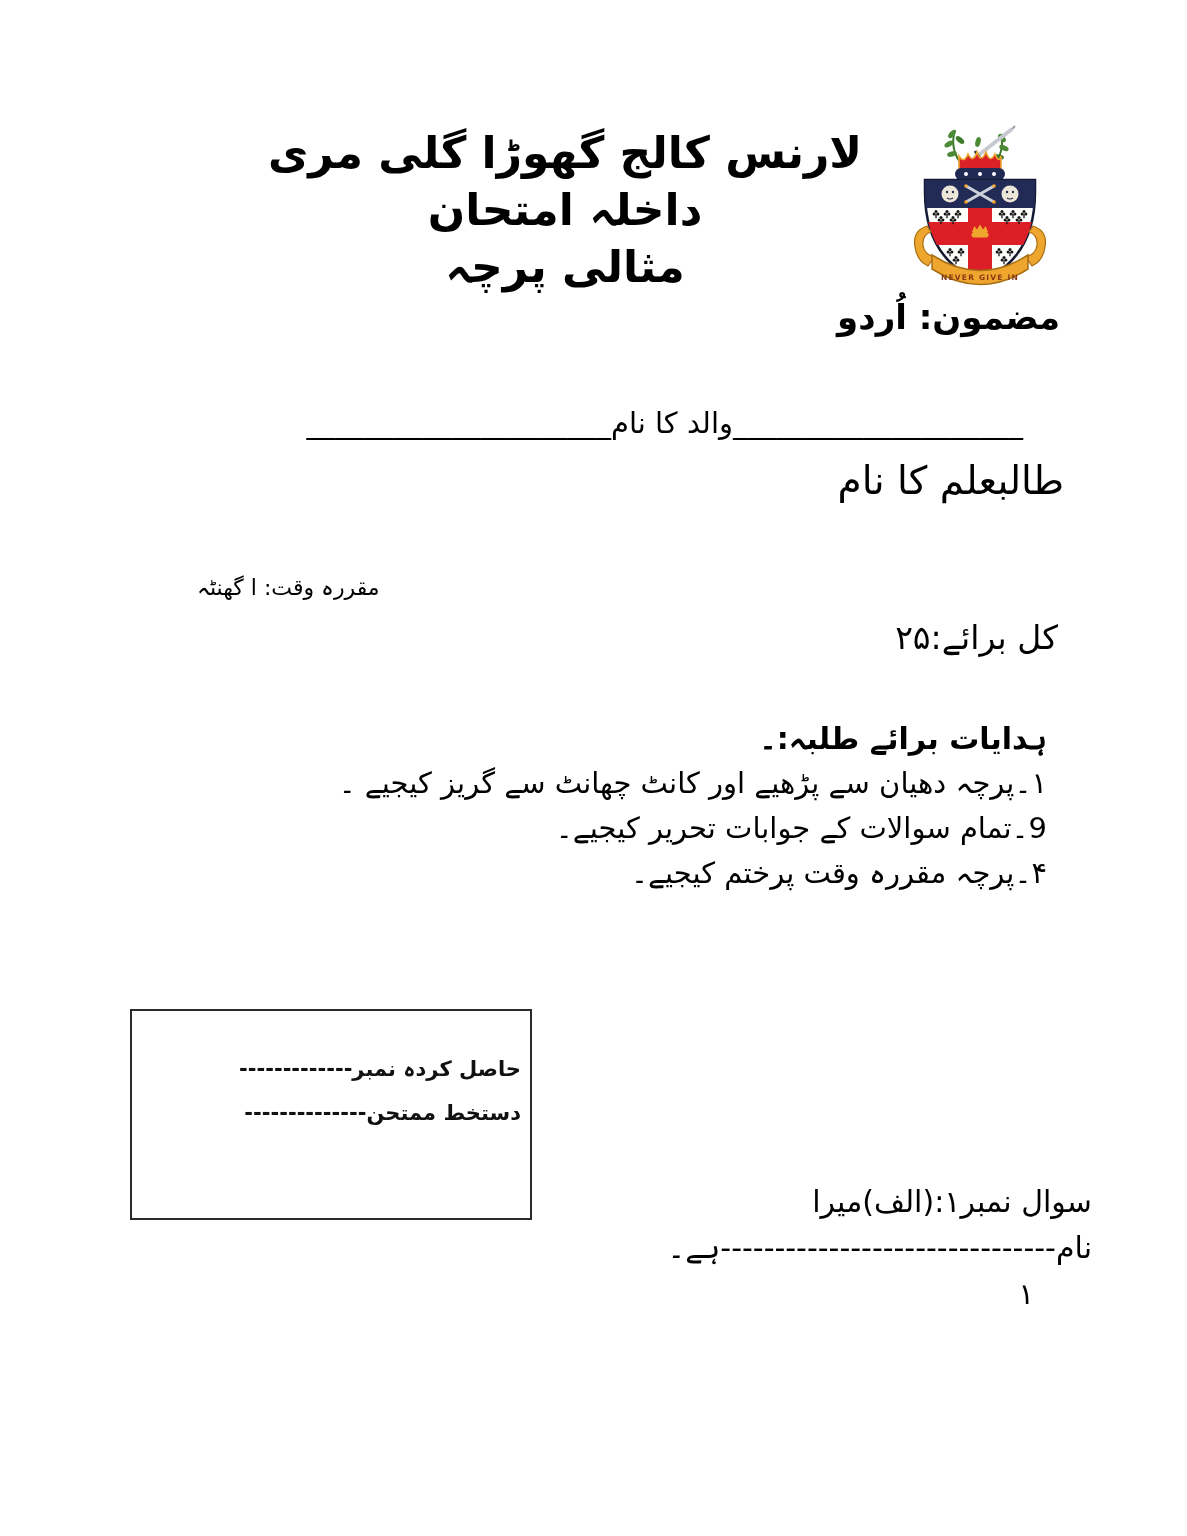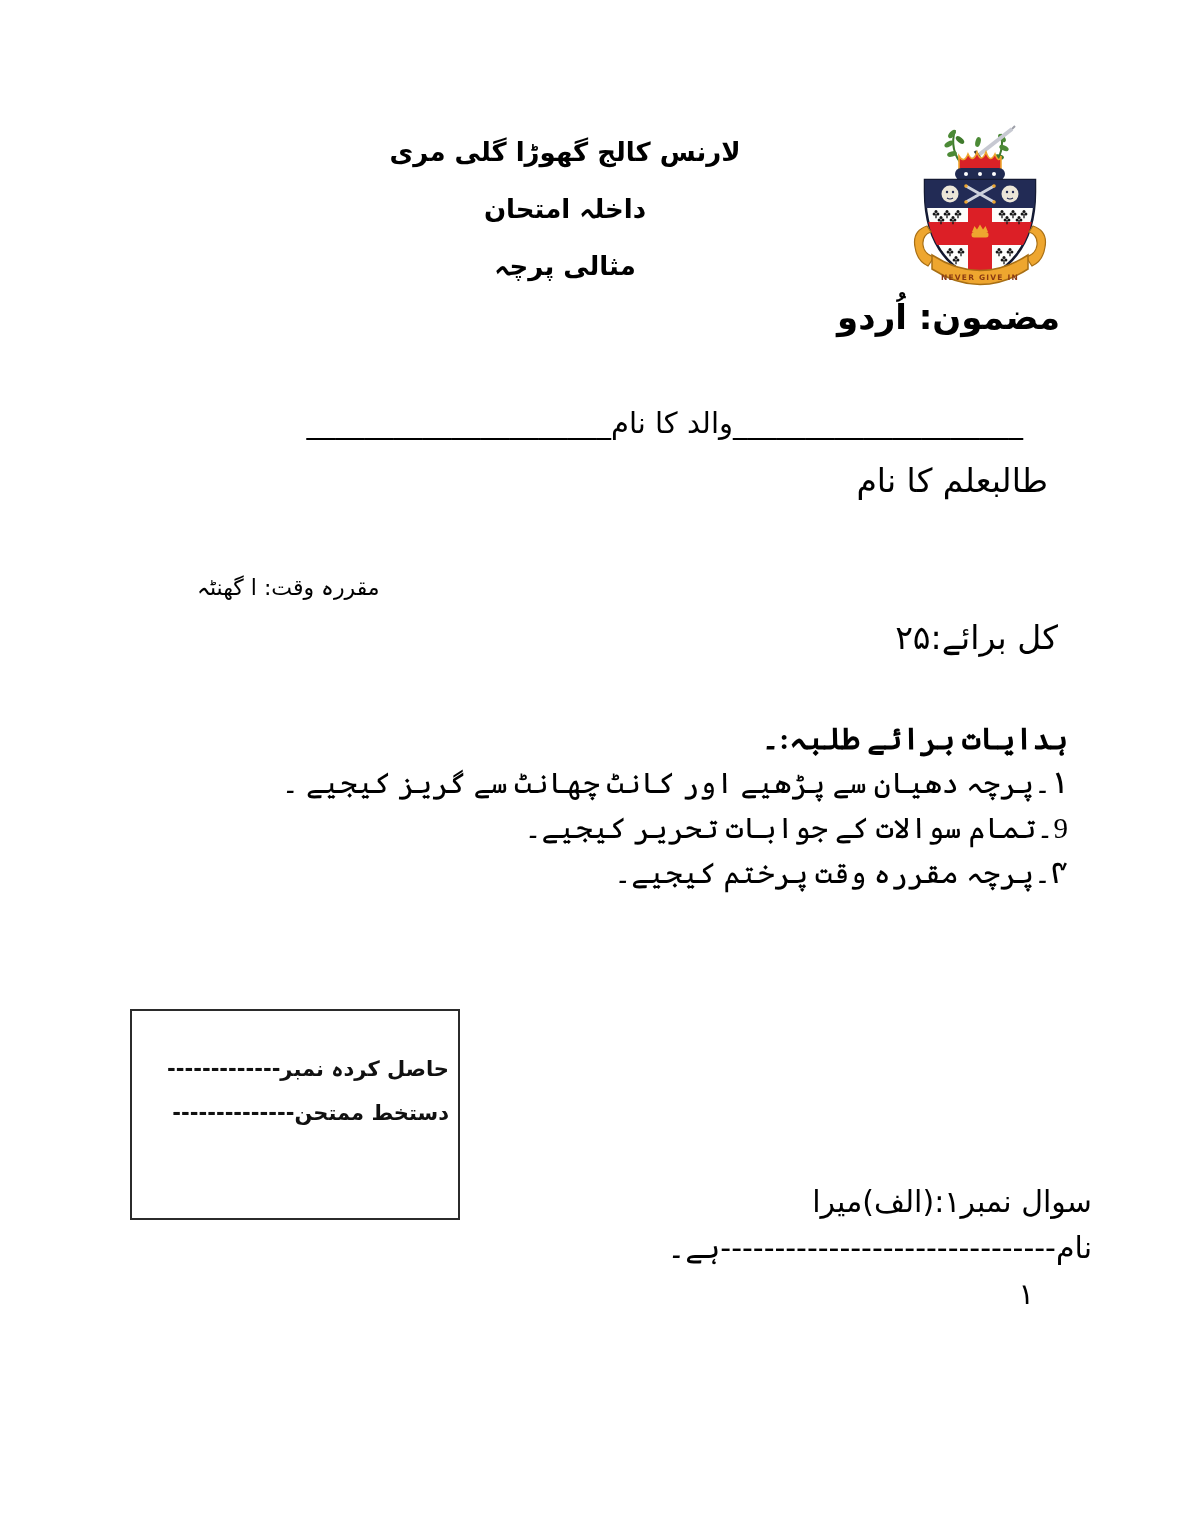--- a/index.html
+++ b/index.html
@@ -9,59 +9,58 @@
     background:#ffffff;
     font-family:"DejaVu Sans",sans-serif;
     color:#000;
     overflow:hidden;
   }
   .abs{position:absolute;}
 
   .title-block{
     left:255px;top:124px;width:620px;
     text-align:center;font-weight:700;
-    font-size:26px;line-height:57px;
+    font-size:44px;line-height:57px;
     direction:rtl;
   }
   .subject-block{
     right:127px;top:289px;
     text-align:right;font-weight:700;
     font-size:34px;line-height:57px;
     direction:rtl;white-space:nowrap;
   }
   .father-line{
     right:164px;top:398px;
     font-size:29px;line-height:50px;
     direction:rtl;white-space:nowrap;text-align:right;
   }
   .student-line{
-    right:139px;top:456px;
-    font-size:33px;line-height:50px;
+    right:123px;top:456px;
+    font-size:39px;line-height:50px;
     direction:rtl;white-space:nowrap;
   }
   .time-line{
     left:197px;top:563px;
     font-size:22px;line-height:50px;
     direction:rtl;white-space:nowrap;
   }
   .marks-line{
     right:129px;top:613px;
     font-size:33px;line-height:50px;
     direction:rtl;white-space:nowrap;
   }
   .instructions{
-    right:119px;top:716px;
+    right:140px;top:716px;
     text-align:right;direction:rtl;
     font-size:29px;line-height:45px;
     white-space:nowrap;
-    font-family:Liberation Serif, serif;
   }
   .instructions .heading{font-weight:700;font-size:30px;}
   .score-box{
-    left:130px;top:1009px;width:330px;height:211px;
+    left:130px;top:1009px;width:402px;height:211px;
     border:2px solid #2b2b2b;box-sizing:border-box;
     direction:rtl;text-align:right;
     padding:36px 9px 16px 0;
   }
   .score-box .line{
     font-weight:700;font-size:21px;line-height:44px;
     white-space:nowrap;color:#111;
   }
   .question-block{
     right:95px;top:1179px;

